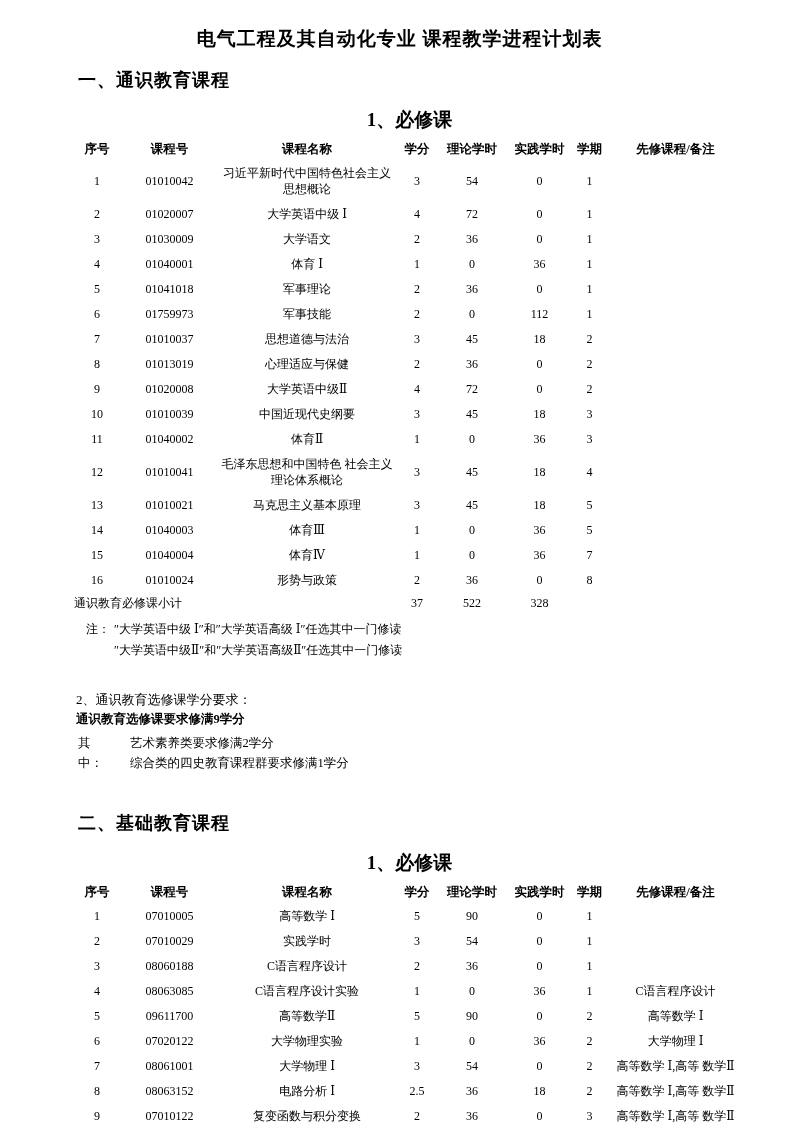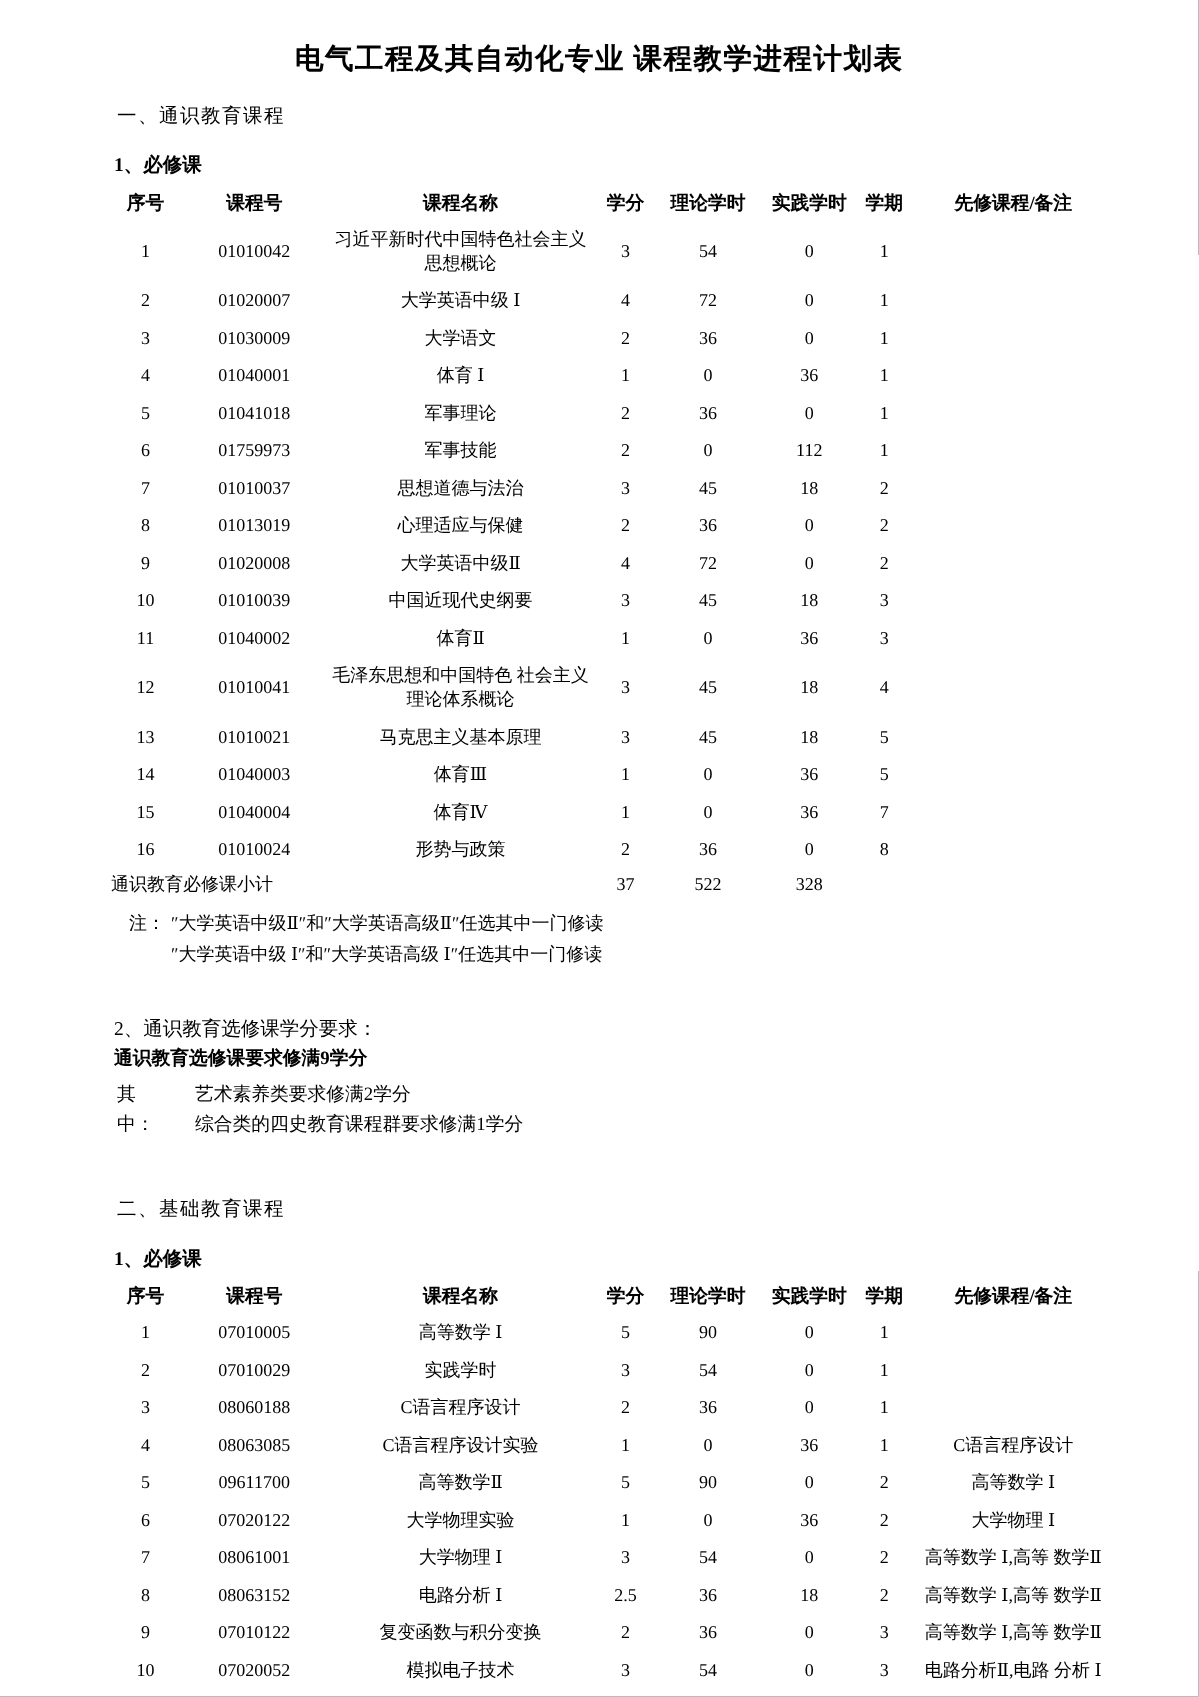--- a/index.html
+++ b/index.html
@@ -7,24 +7,24 @@
   .page{
     width:799px;height:1131px;background:#ffffff;color:#000;
     font-family:"Liberation Serif","DejaVu Serif",serif;
     box-sizing:border-box;padding:26px 56px 0 72px;overflow:hidden;
   }
   .doc-title{
     font-size:19px;font-weight:bold;text-align:center;
     margin:0 0 6px -16px;letter-spacing:1px;
   }
   .section-heading{
-    font-size:13px;font-weight:normal;margin:16px 0 0 6px;letter-spacing:1px;
+    font-size:18px;font-weight:bold;margin:16px 0 0 6px;letter-spacing:1px;
   }
   .sub-heading{
-    font-size:13px;font-weight:bold;margin:15px 0 6px 4px;
+    font-size:19px;font-weight:bold;margin:15px 0 6px 4px;text-align:center;
   }
   table.course-table{
     border-collapse:collapse;table-layout:fixed;width:672px;
     font-size:12px;
   }
   table.course-table col.c-no{width:50px;}
   table.course-table col.c-id{width:95px;}
   table.course-table col.c-name{width:180px;}
   table.course-table col.c-credit{width:40px;}
   table.course-table col.c-theory{width:70px;}
@@ -255,22 +255,22 @@
         <td>328</td>
         <td></td>
         <td></td>
       </tr>
     </tbody>
   </table>
 
   <div class="note-block">
     <div class="note-label">注：</div>
     <div class="note-lines">
+      <div>″大学英语中级 Ⅰ″和″大学英语高级 Ⅰ″任选其中一门修读</div>
       <div>″大学英语中级Ⅱ″和″大学英语高级Ⅱ″任选其中一门修读</div>
-      <div>″大学英语中级 Ⅰ″和″大学英语高级 Ⅰ″任选其中一门修读</div>
     </div>
   </div>
 
   <div class="elective-block">
     <div class="elective-heading">2、通识教育选修课学分要求：</div>
     <div class="elective-total">通识教育选修课要求修满9学分</div>
     <div class="qz-row">
       <span class="qz-label">其</span>
       <span>艺术素养类要求修满2学分</span>
     </div>

